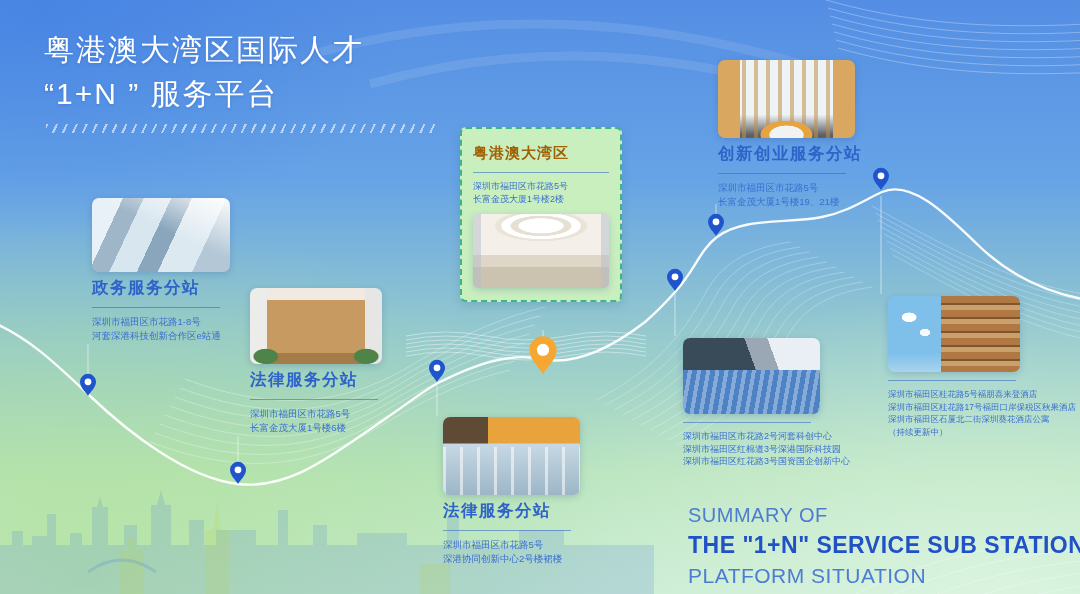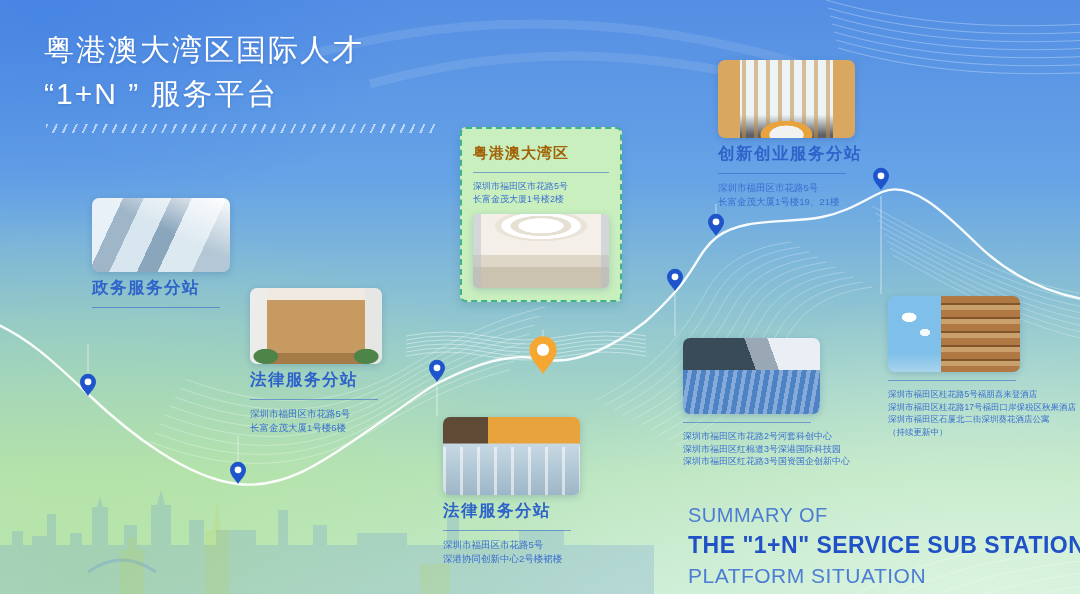--- a/index.html
+++ b/index.html
@@ -201,20 +201,24 @@
   <div class="abs main-title">
     <div>粤港澳大湾区国际人才</div>
     <div>“1+N ” 服务平台</div>
   </div>
   <div class="abs hatch"></div>
 
   <div class="abs card" style="left:92px;top:198px;width:140px">
     <div class="photo ph-gov"></div>
     <div class="card-title">政务服务分站</div>
     <div class="divider"></div>
+    <div class="addr">
+      <div>深圳市福田区市花路1-8号</div>
+      <div>河套深港科技创新合作区e站通</div>
+    </div>
   </div>
 
   <div class="abs card" style="left:250px;top:288px;width:140px">
     <div class="photo ph-legal"></div>
     <div class="card-title">法律服务分站</div>
     <div class="divider"></div>
     <div class="addr">
       <div>深圳市福田区市花路5号</div>
       <div>长富金茂大厦1号楼6楼</div>
     </div>

